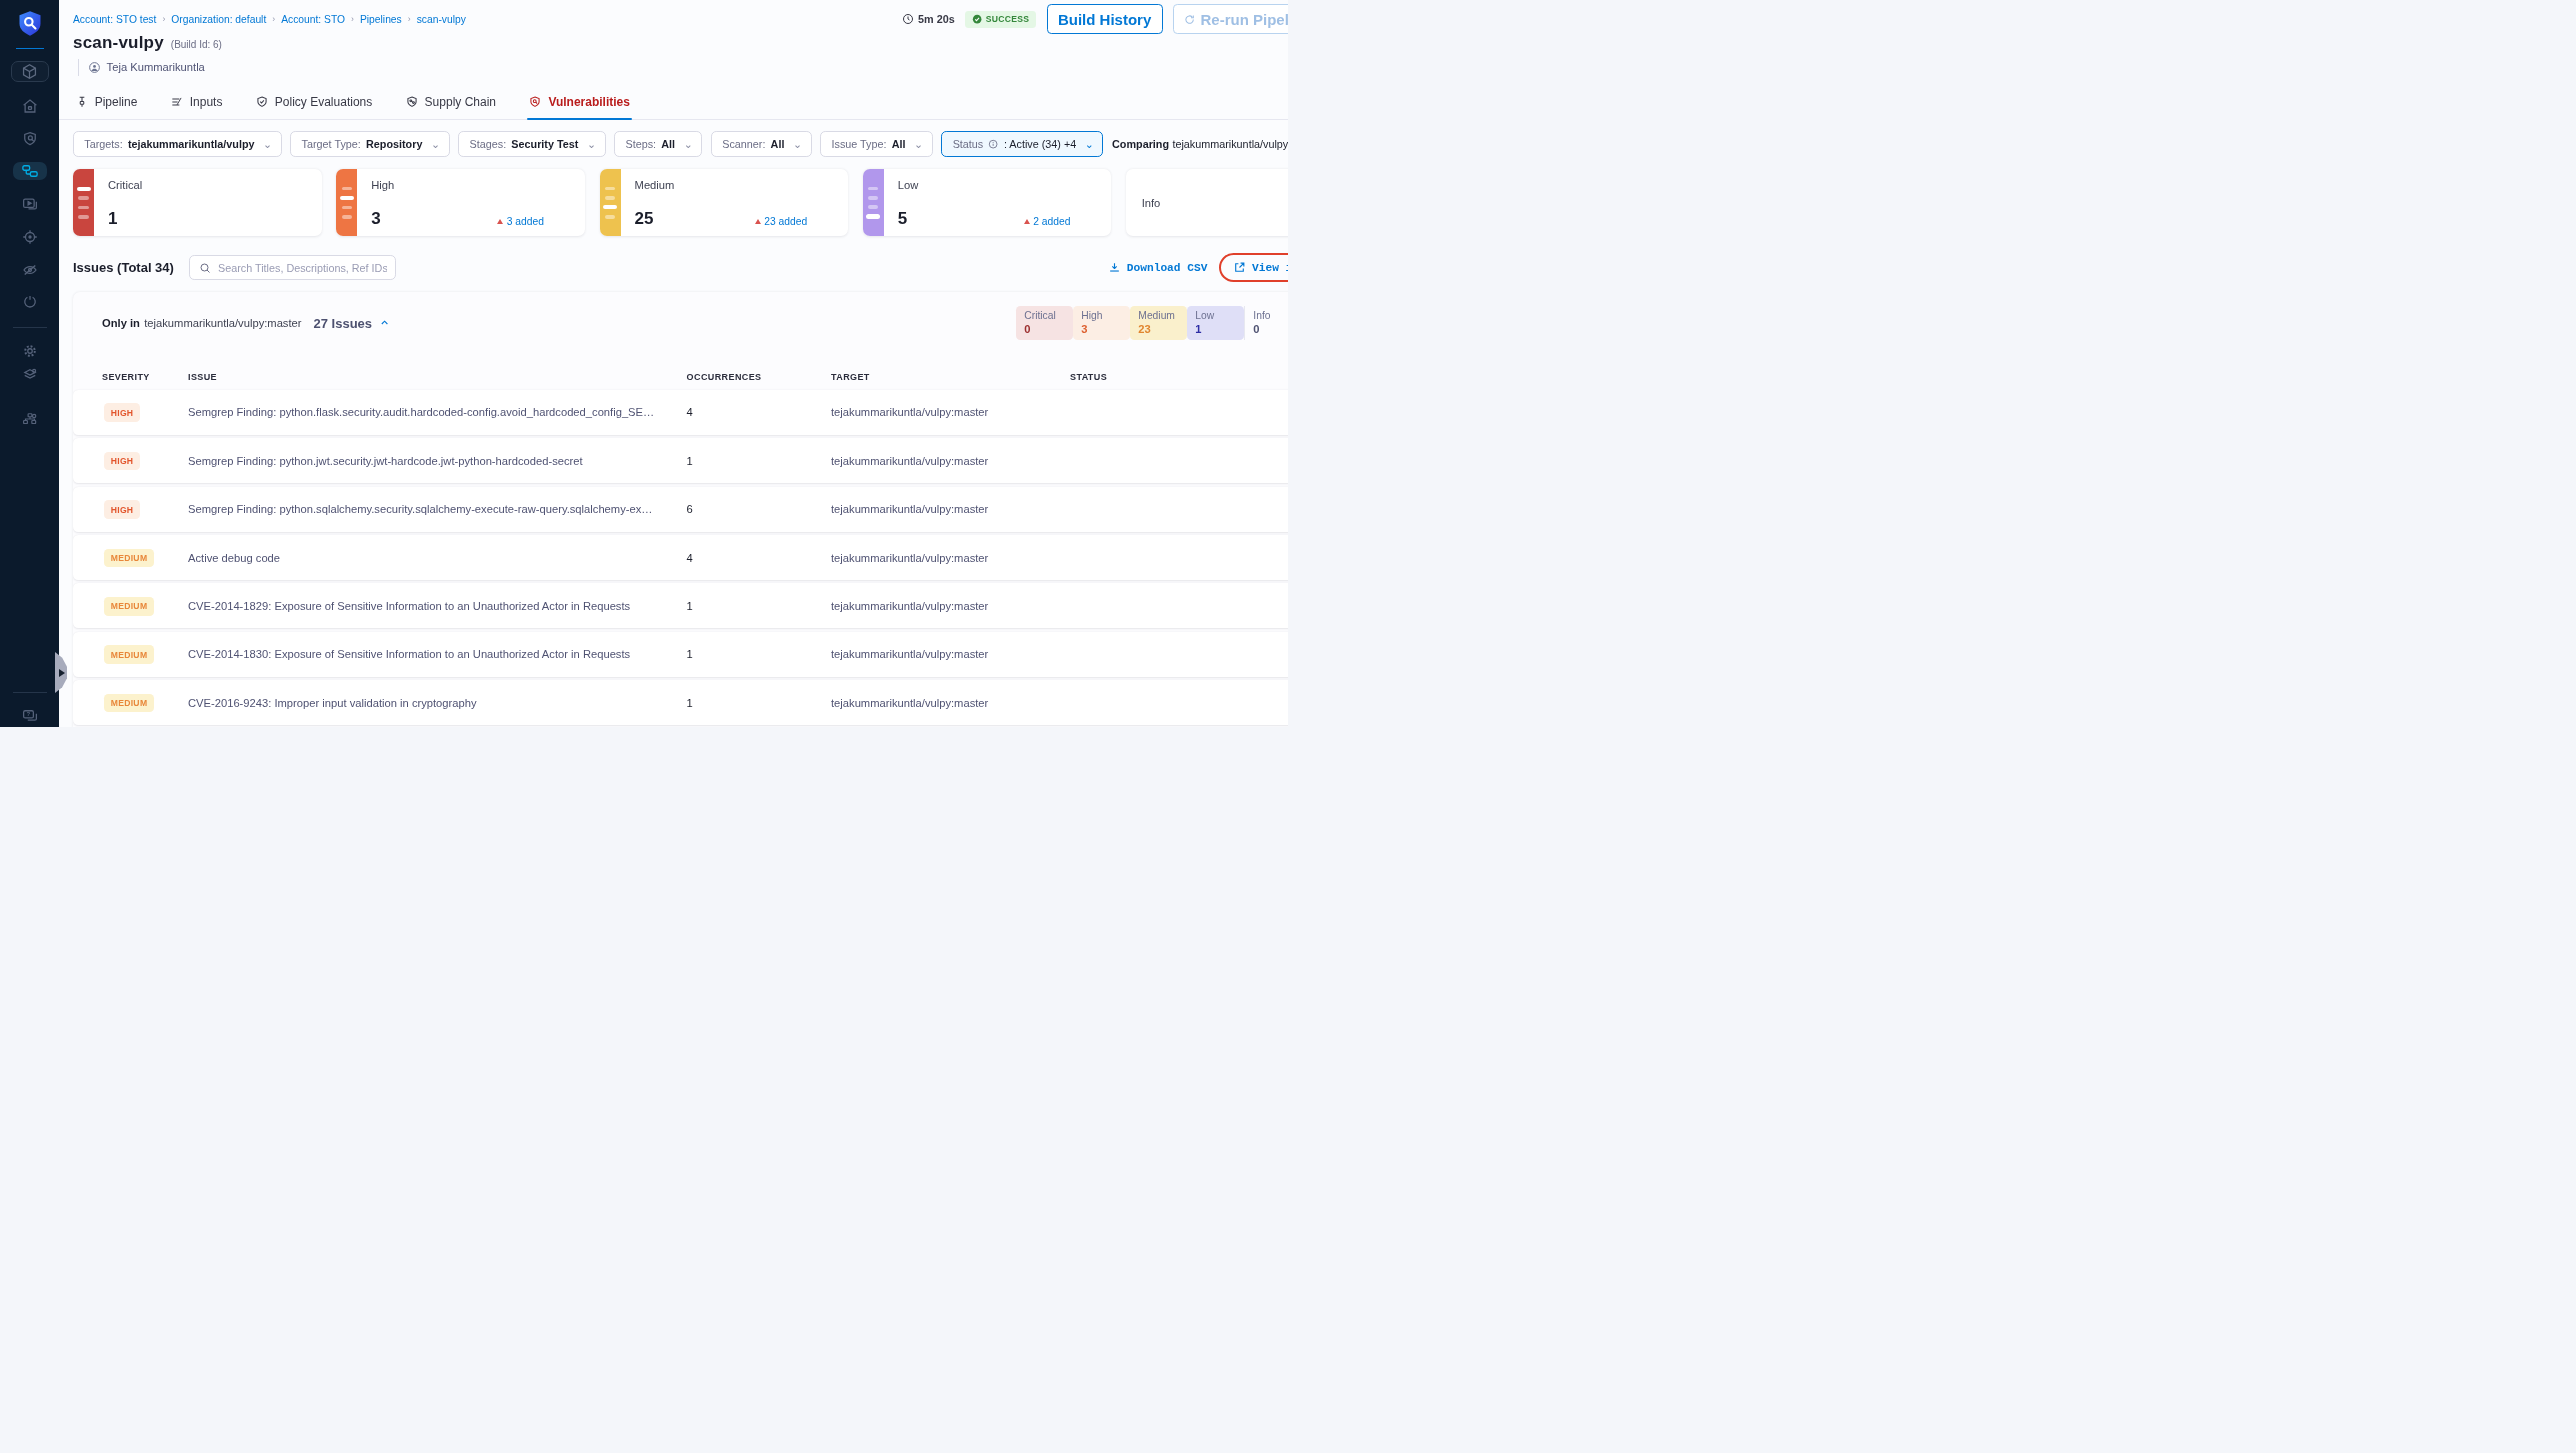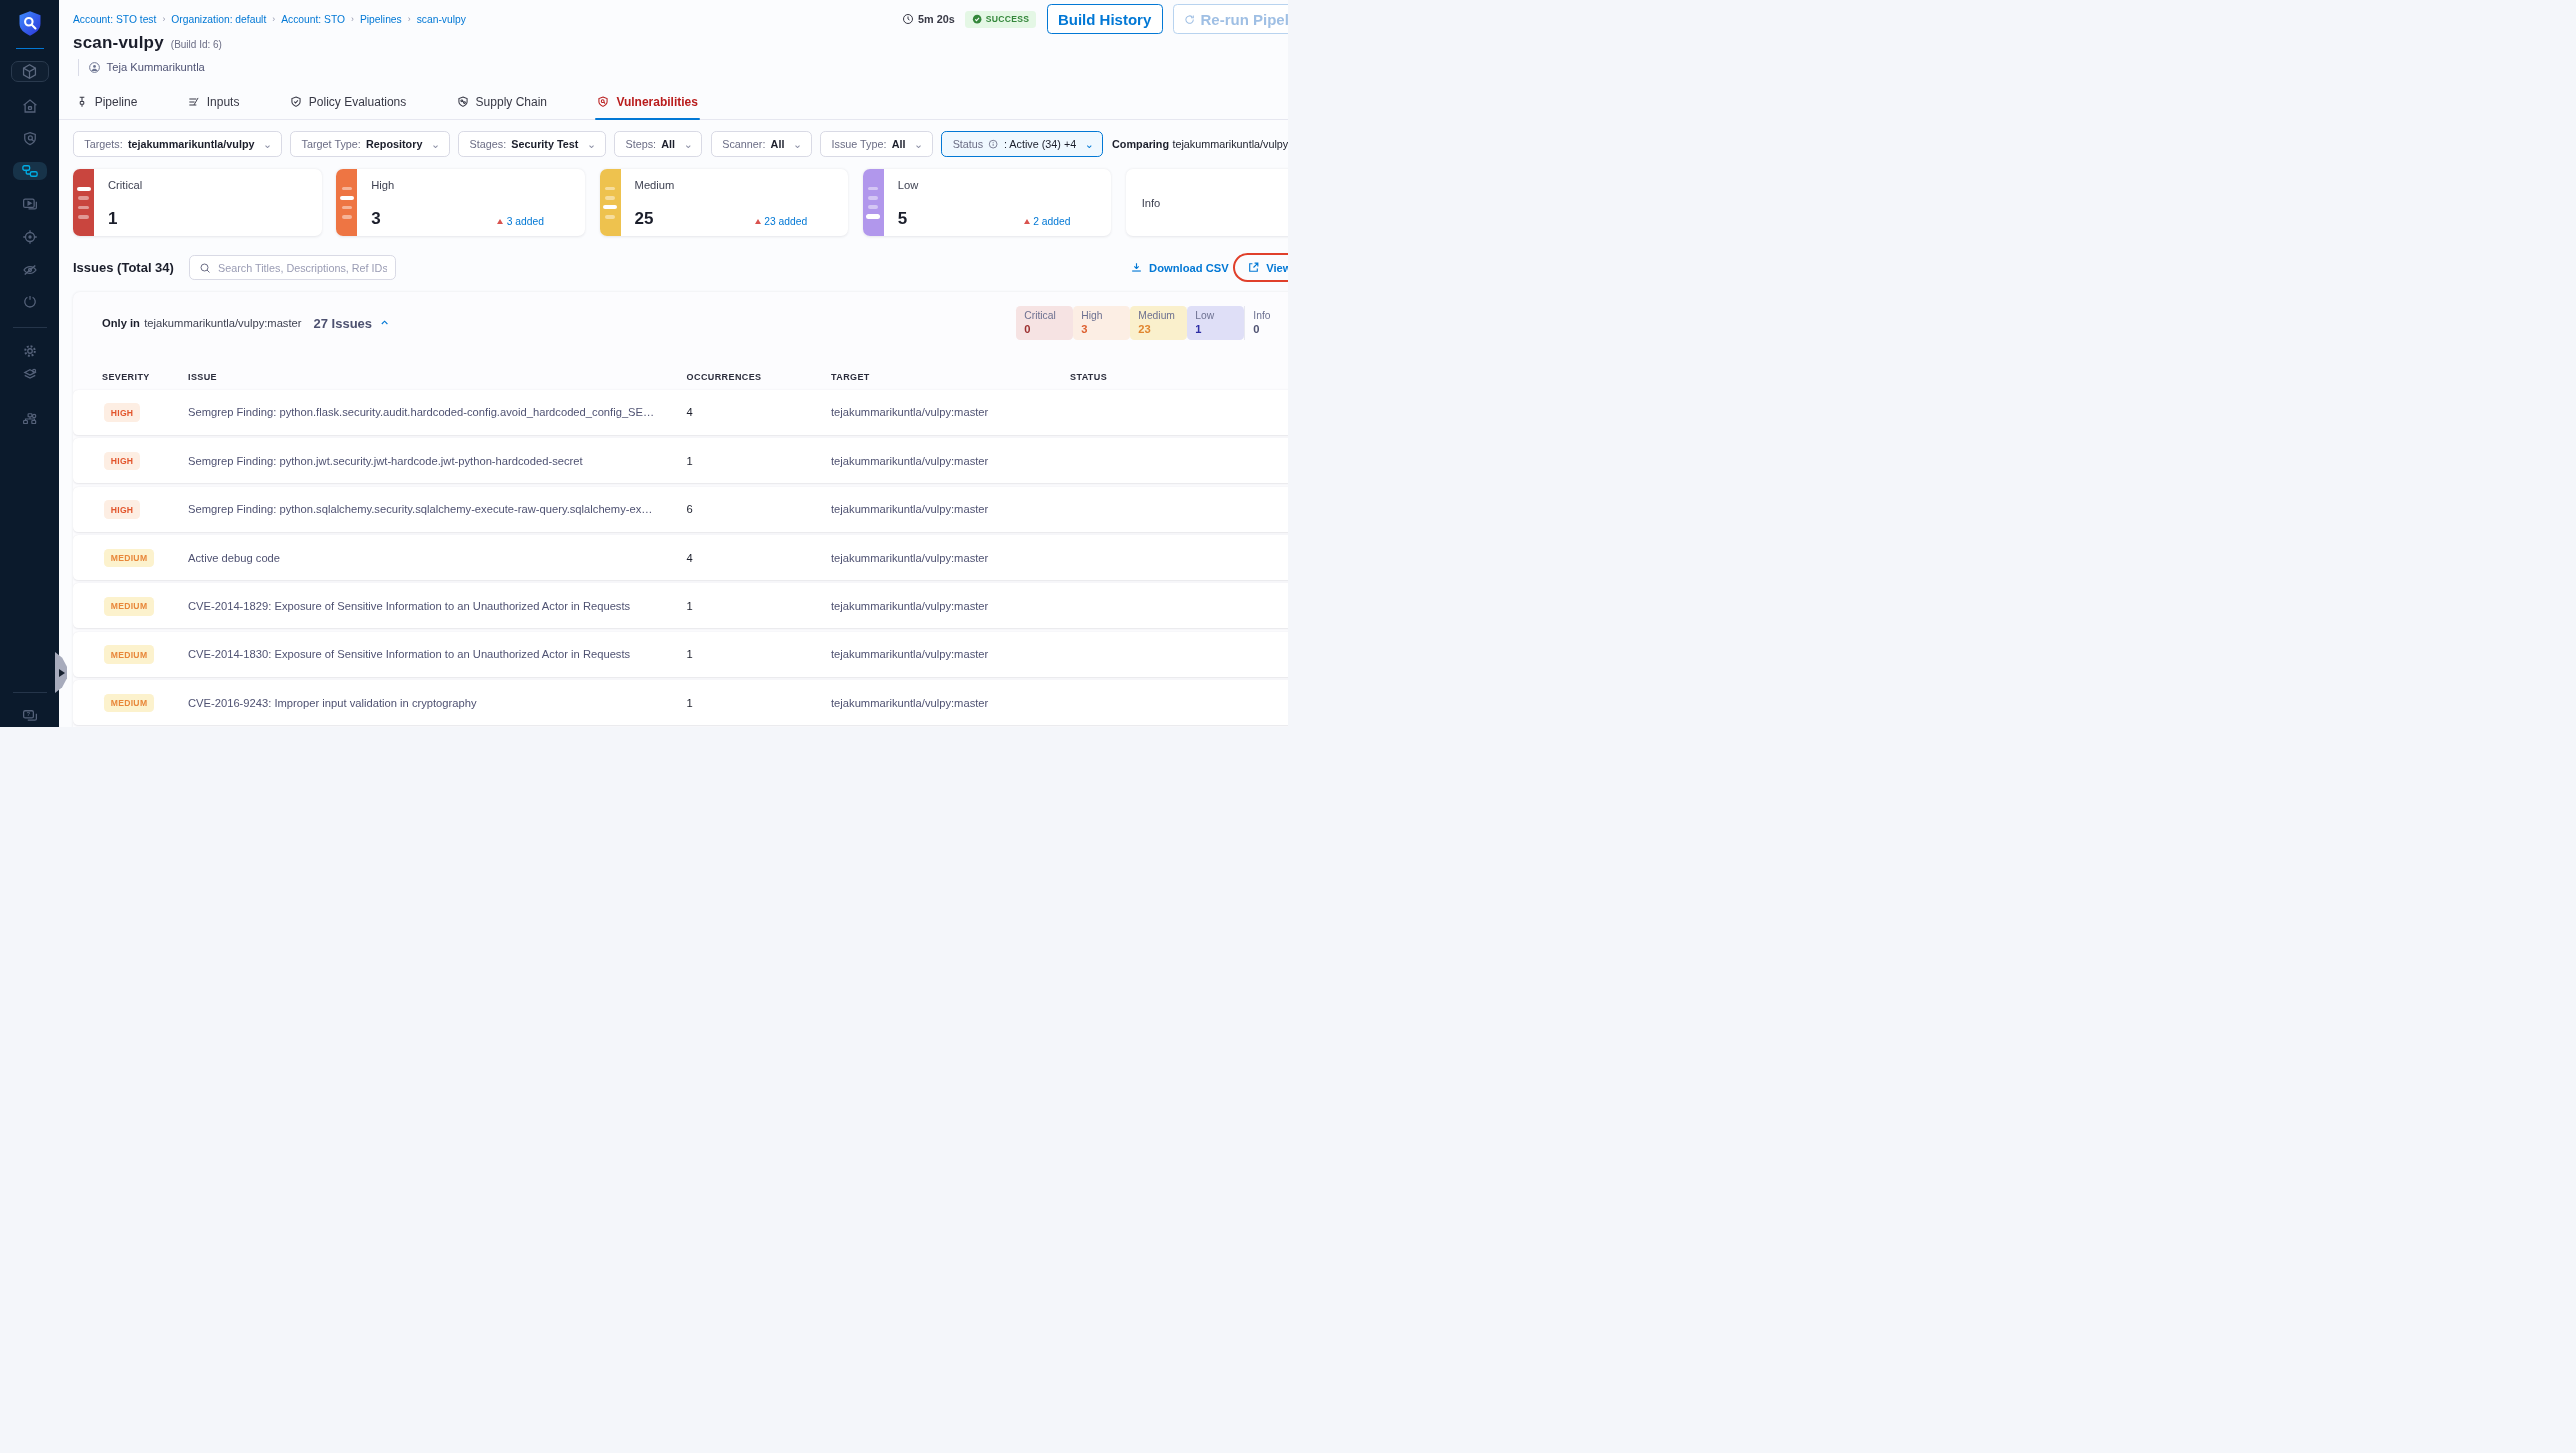--- a/index.html
+++ b/index.html
@@ -36,21 +36,21 @@
   .btn-disabled { border:0.9px solid #b8d3ef; color:#9fbfe4; cursor:default; }
   .hicon { color:#63667e; cursor:pointer; display:flex; align-items:center; }
   .hicon.blue { color:#0278d5; }
 
   .title-row { padding:5.2px 14px 0; display:flex; align-items:baseline; gap:7px; }
   .page-title { font-size:17px; font-weight:bold; color:#1b1e2b; letter-spacing:0.2px; }
   .build-id { font-size:10px; color:#6b6d85; }
   .author-row { margin:6px 0 0 19px; padding:1.7px 0 1.7px 8.6px; border-left:0.9px solid #d9dbe7; display:flex; align-items:center; gap:6px; font-size:11.2px; color:#4f5374; }
   .author-row svg { color:#6b7390; }
 
-  .tabs { display:flex; gap:46px; padding:0 14px; margin-top:12px; border-bottom:0.9px solid #e6e7f0; }
+  .tabs { display:flex; gap:29px; padding:0 14px; margin-top:12px; border-bottom:0.9px solid #e6e7f0; }
   .tab { display:flex; align-items:center; gap:6px; font-size:12px; color:#383946; padding:7.8px 1.7px 9.5px; cursor:pointer; position:relative; }
   .tab svg { width:14px; height:14px; }
   .tab.active { color:#b91c1c; font-weight:bold; }
   .tab.active:after { content:""; position:absolute; left:0; right:0; bottom:-0.9px; height:2.2px; background:#0278d5; border-radius:1.7px; }
 
   .filters-row { display:flex; align-items:center; gap:8.6px; padding:11.2px 14px 0; }
   .pill { display:flex; align-items:center; gap:5.2px; background:#fff; border:0.9px solid #d9dae5; border-radius:5.2px; height:26px; padding:0 8.6px 0 10.3px; font-size:10.8px; cursor:pointer; white-space:nowrap; }
   .pill .plabel { color:#6b6d85; }
   .pill .pvalue { color:#1b1e2b; font-weight:bold; }
   .pill .chev { color:#8a8da3; margin-left:3.4px; }
@@ -80,21 +80,21 @@
   .info-body { flex:1; display:flex; align-items:center; padding:0 15.5px; }
   .info-count { margin-left:auto; font-size:17px; font-weight:bold; color:#b8b9c9; }
 
   
   .issues-head { display:flex; align-items:center; margin:19px 54px 0 14px; gap:15.5px; }
   .issues-title { font-size:13px; font-weight:bold; color:#1b1e2b; }
   .search-box { display:flex; align-items:center; gap:7px; background:#fff; border:0.9px solid #d9dae5; border-radius:5.2px; height:25px; width:207px; padding:0 8.6px; }
   .search-box input { border:none; outline:none; font-size:10.8px; flex:1; color:#1b1e2b; font-family:"Liberation Sans",sans-serif; background:transparent; }
   .search-box input::placeholder { color:#9a9cb4; }
   .link-btn { display:flex; align-items:center; gap:6px; color:#0278d5; font-size:11.2px; font-weight:bold; cursor:pointer; }
-  .head-right { margin-left:auto; display:flex; gap:10px; }
+  .head-right { margin-left:auto; display:flex; gap:17px;font-family:Liberation Mono, monospace; }
   .vid-wrap { position:relative; padding:5.2px 8.6px; }
   .annotation-ring { position:absolute; inset:-2.6px -5.2px; border:2.6px solid #e0402b; border-radius:21px; pointer-events:none; }
 
   .panel { flex:1; background:#fcfcfe; border-radius:7px 7px 0 0; box-shadow:0 0.9px 2.6px rgba(40,41,61,.10); margin:12px 54px 0 14px; position:relative; overflow:hidden; }
   .group-row { display:flex; align-items:center; padding:14px 0 8.6px 29px; }
   .group-prefix { font-size:11.2px; font-weight:bold; color:#1b1e2b; }
   .group-target { font-size:11.2px; color:#3f4252; margin-left:4.3px; }
   .group-count { font-size:13px; font-weight:bold; color:#4d5170; margin-left:12px; }
   .chev-up { color:#0278d5; margin-left:7px; font-weight:bold; }
   .chips { margin-left:auto; display:flex; align-items:stretch; }

